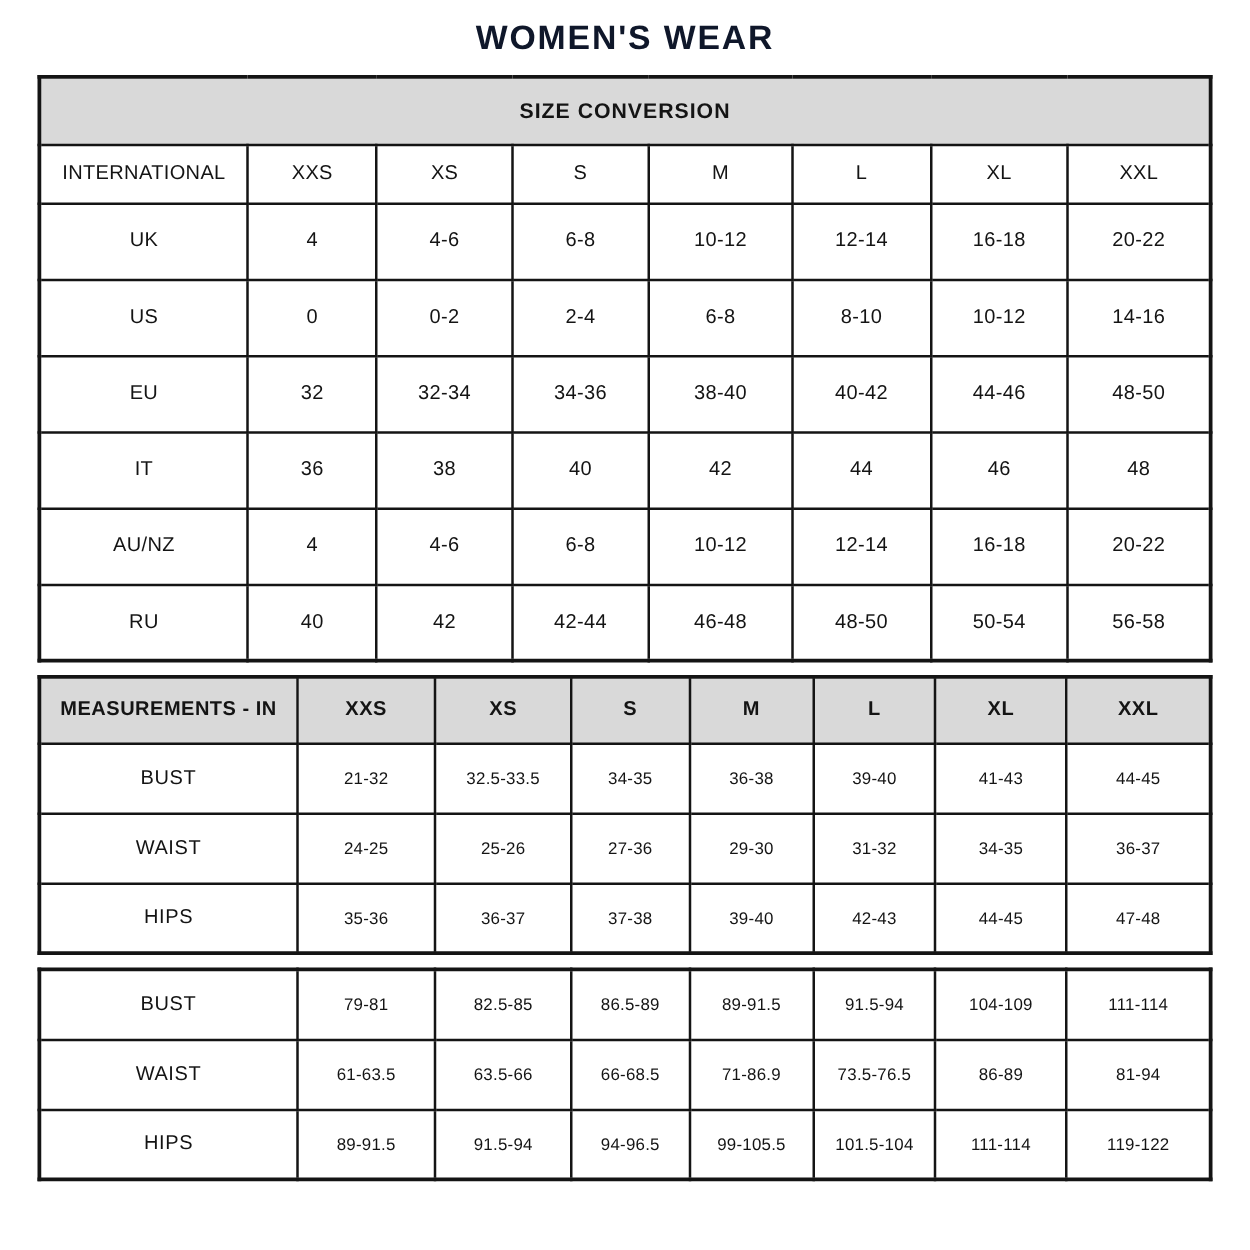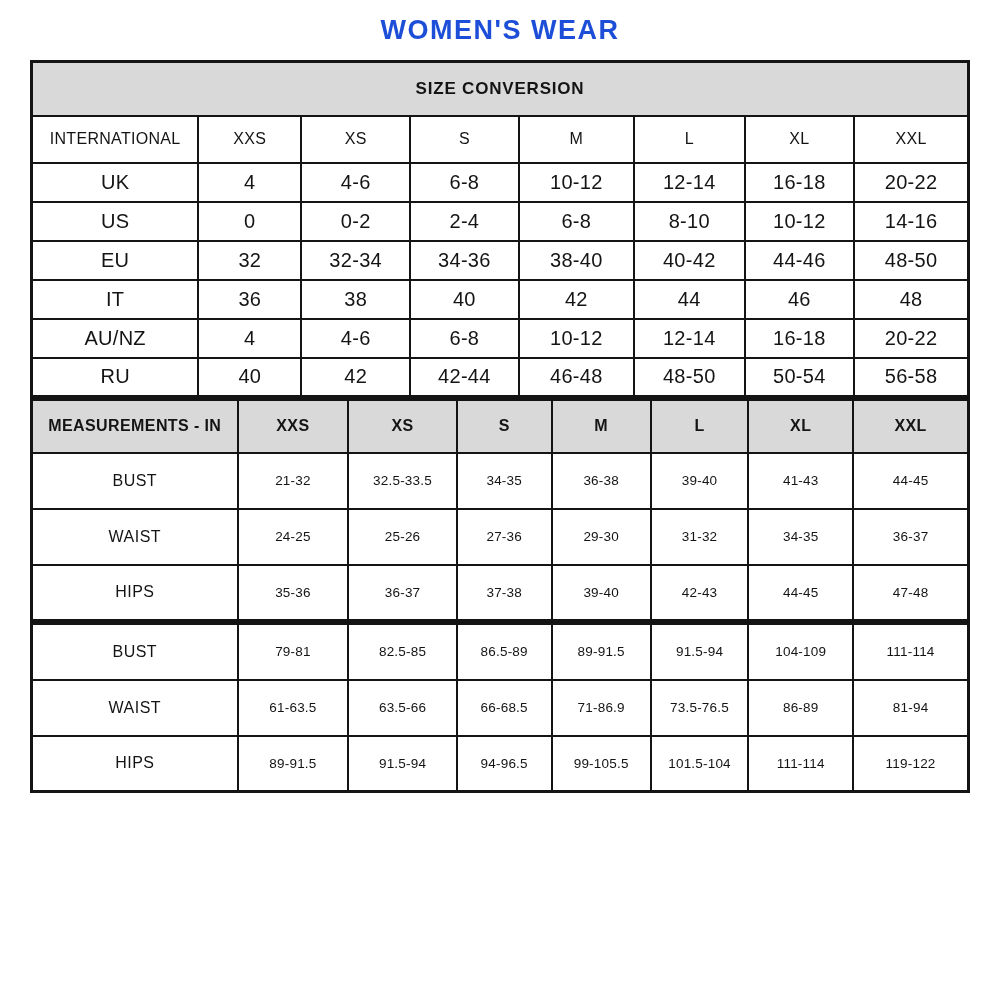--- a/index.html
+++ b/index.html
@@ -14,46 +14,47 @@
     height: 1000px;
     padding: 12px 30px 12px 30px;
     background: #ffffff;
   }
   .page-title {
     text-align: center;
     font-size: 27px;
     font-weight: 700;
     letter-spacing: 1.5px;
     margin: 3px 0 14px 0;
-    color: #1d4ed8;
+    color: #0f172a;
   }
   table {
     width: 100%;
     border-collapse: collapse;
     table-layout: fixed;
   }
   .tbl {
     border: 3px solid #141414;
+    margin-bottom: 10px;
   }
   td, th {
     border: 2px solid #141414;
     text-align: center;
     vertical-align: middle;
     padding: 0 2px;
     overflow: hidden;
   }
   
   .t1 .banner {
     background: #d9d9d9;
     font-size: 17px;
     font-weight: 700;
     letter-spacing: 0.8px;
     height: 54px;
   }
-  .t1 td { height: 39px; font-size: 20px; font-weight: 400; letter-spacing: 0.3px; }
+  .t1 td { height: 61px; font-size: 16px; font-weight: 400; letter-spacing: 0.3px; }
   .t1 .hdr td { height: 47px; font-size: 16px; }
   
   .t2 .hdr td, .t3 .hdr td {
     background: #d9d9d9;
     font-weight: 700;
     font-size: 16px;
     height: 53px;
     letter-spacing: 0.4px;
     text-align: center;
   }

